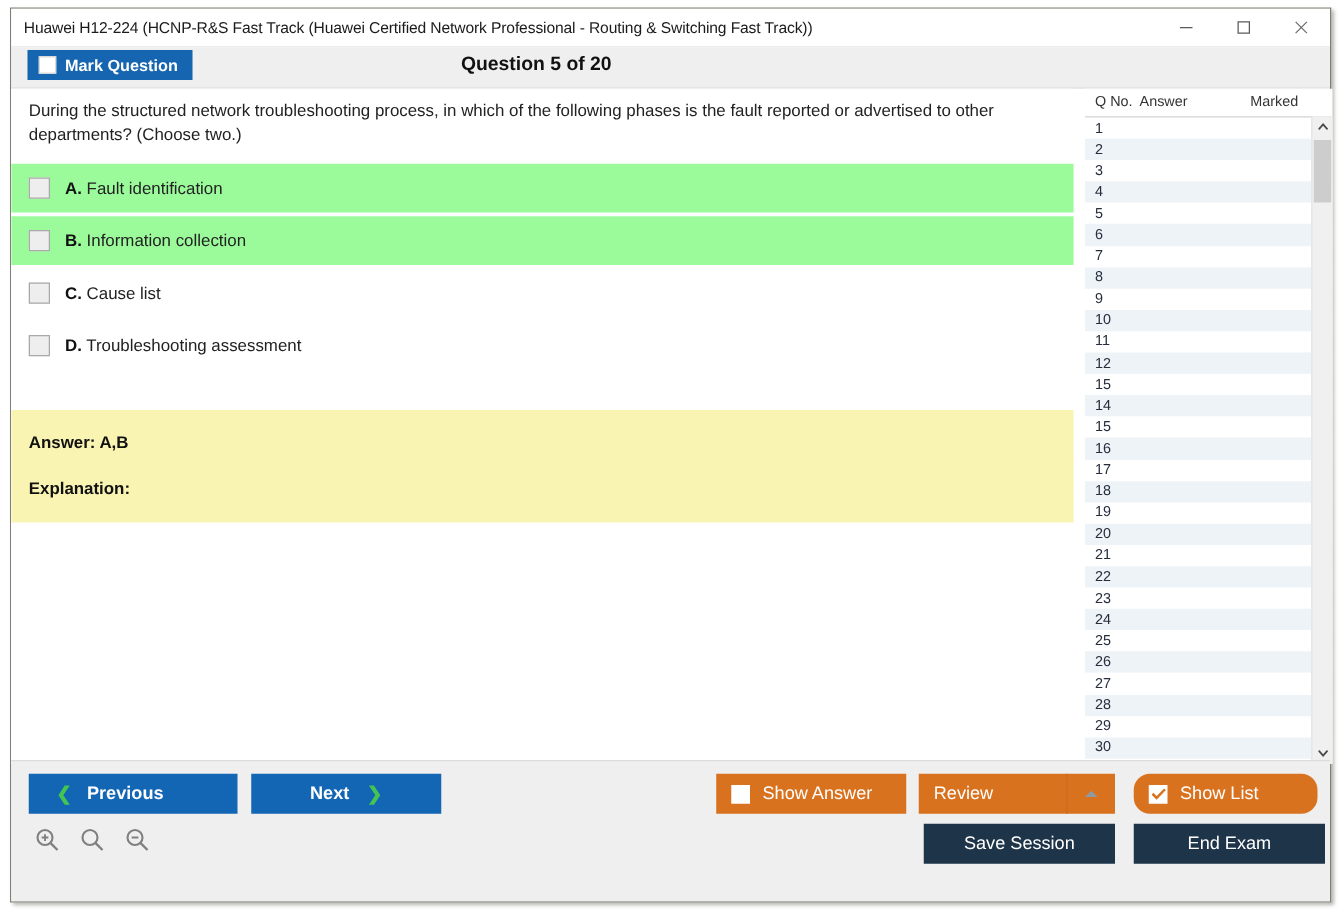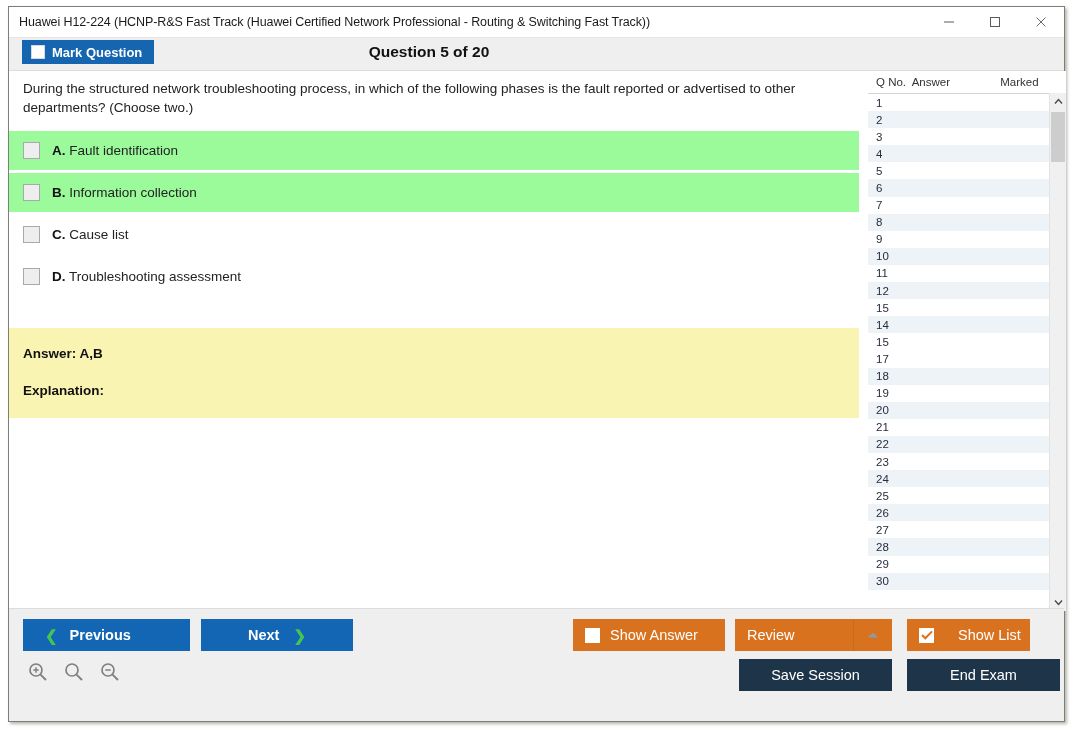--- a/index.html
+++ b/index.html
@@ -275,21 +275,21 @@
   #show-answer-btn { left: 564px; width: 152px; padding-left: 12px; gap: 10px; text-align: right; }
   #review-btn { left: 726px; width: 157px; padding-left: 12px; justify-content: space-between; padding-right: 0; }
   #review-btn .rv-arrow {
     width: 38px;
     height: 32px;
     display: flex;
     align-items: center;
     justify-content: center;
     border-left: 1px solid #cc6a1b;
   }
-  #show-list-btn { left: 898px; width: 123px; padding-left: 12px; gap: 24px; }
+  #show-list-btn { left: 898px; width: 147px; padding-left: 12px; gap: 10px; border-radius: 13px; }
 
   .cbox-w {
     width: 15px; height: 15px; background: #ffffff; flex: none;
   }
   .cbox-c {
     width: 15px; height: 15px; background: #ffffff; flex: none;
     display: flex; align-items: center; justify-content: center;
   }
 
   .dark-btn {
@@ -454,20 +454,25 @@
           <div class="qrow alt">
             <div class="c1">14</div>
             <div class="c2"></div>
             <div class="c3"></div>
           </div>
           <div class="qrow">
             <div class="c1">15</div>
             <div class="c2"></div>
             <div class="c3"></div>
           </div>
+          <div class="qrow alt">
+            <div class="c1">16</div>
+            <div class="c2"></div>
+            <div class="c3"></div>
+          </div>
           <div class="qrow">
             <div class="c1">17</div>
             <div class="c2"></div>
             <div class="c3"></div>
           </div>
           <div class="qrow alt">
             <div class="c1">18</div>
             <div class="c2"></div>
             <div class="c3"></div>
           </div>

